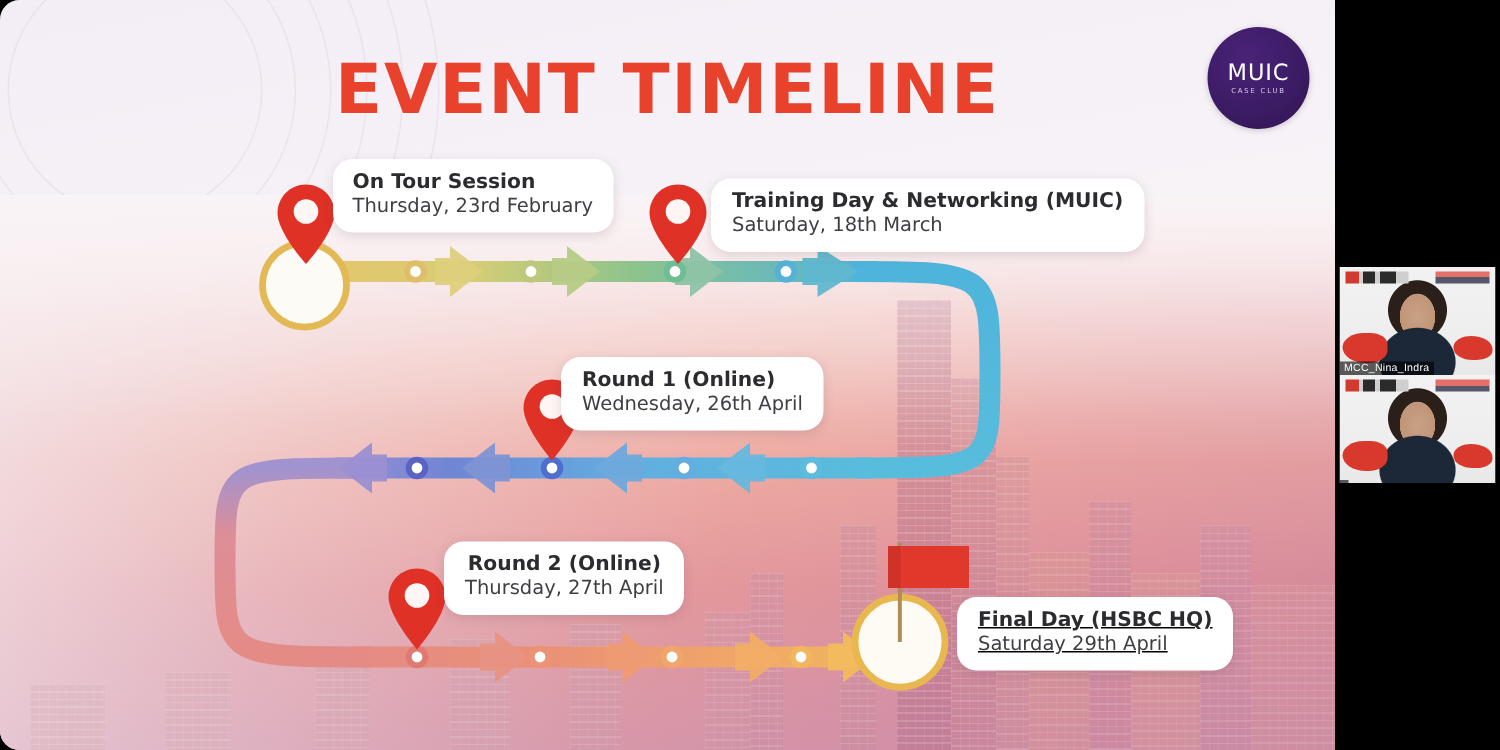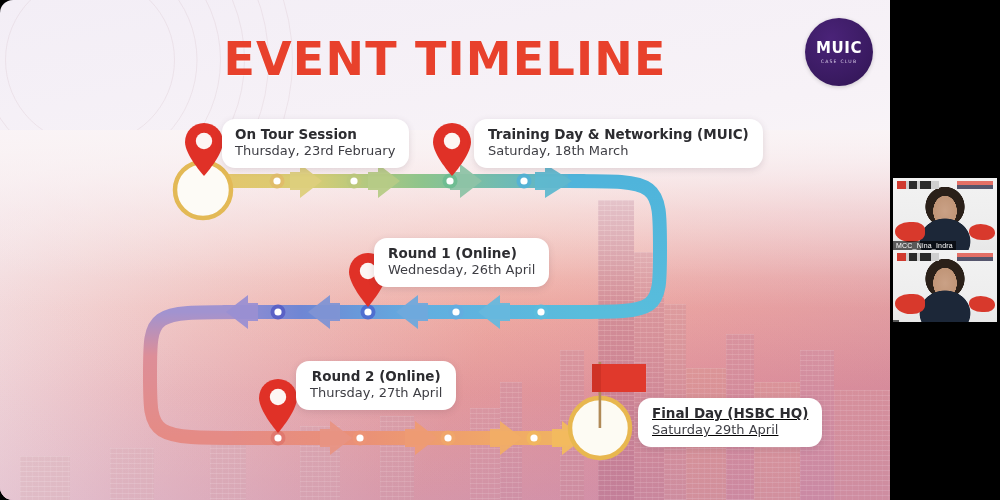--- a/index.html
+++ b/index.html
@@ -85,40 +85,40 @@
     text-shadow: 0 1px 0 rgba(255,255,255,.5);
   }
 
   
   #logo {
     position: absolute; left: 805px; top: 18px; width: 68px; height: 68px;
     border-radius: 50%; background: radial-gradient(circle at 38% 30%, #4a2378 0%, #3b1b63 60%, #301452 100%);
     display: flex; flex-direction: column; align-items: center; justify-content: center;
     box-shadow: 0 1px 4px rgba(0,0,0,.18);
   }
-  #logo .l1 { color:#fff; font-size:15px; font-weight:700; letter-spacing:.6px; line-height:1;
+  #logo .l1 { color:#fff; font-size:15px; font-weight:400; letter-spacing:.6px; line-height:1;
               font-family:"DejaVu Sans", sans-serif; }
   #logo .l2 { color:#d9cde8; font-size:4.6px; letter-spacing:1.2px; margin-top:3px;
               font-family:"DejaVu Sans", sans-serif; }
 
   
   #tl { position: absolute; left: 0; top: 0; width: 890px; height: 500px; }
 
   
   .card {
     position: absolute; background: #fff; border-radius: 13px;
     padding: 7px 14px 8px 14px; box-shadow: 0 2px 7px rgba(90,60,80,.16);
     white-space: nowrap;
   }
   .card .t { font-size: 13.5px; font-weight: 700; color: #2c2c30; line-height: 1.28;
              font-family: "DejaVu Sans", sans-serif; }
   .card .s { font-size: 13px; font-weight: 400; color: #3e3e44; line-height: 1.3;
              font-family: "DejaVu Sans", sans-serif; }
 
-  #card-0 { left: 222px; top: 119px; padding-left: 13px; }
+  #card-0 { left: 222px; top: 106px; padding-left: 13px; }
   #card-1 { left: 474px; top: 119px; }
   #card-2 { left: 374px; top: 238px; }
   #card-3 { left: 296px; top: 361px; text-align: center; }
   #card-4 { left: 638px; top: 398px; text-decoration: underline; }
 </style>
 </head>
 <body>
 
 <div id="screen">
 

